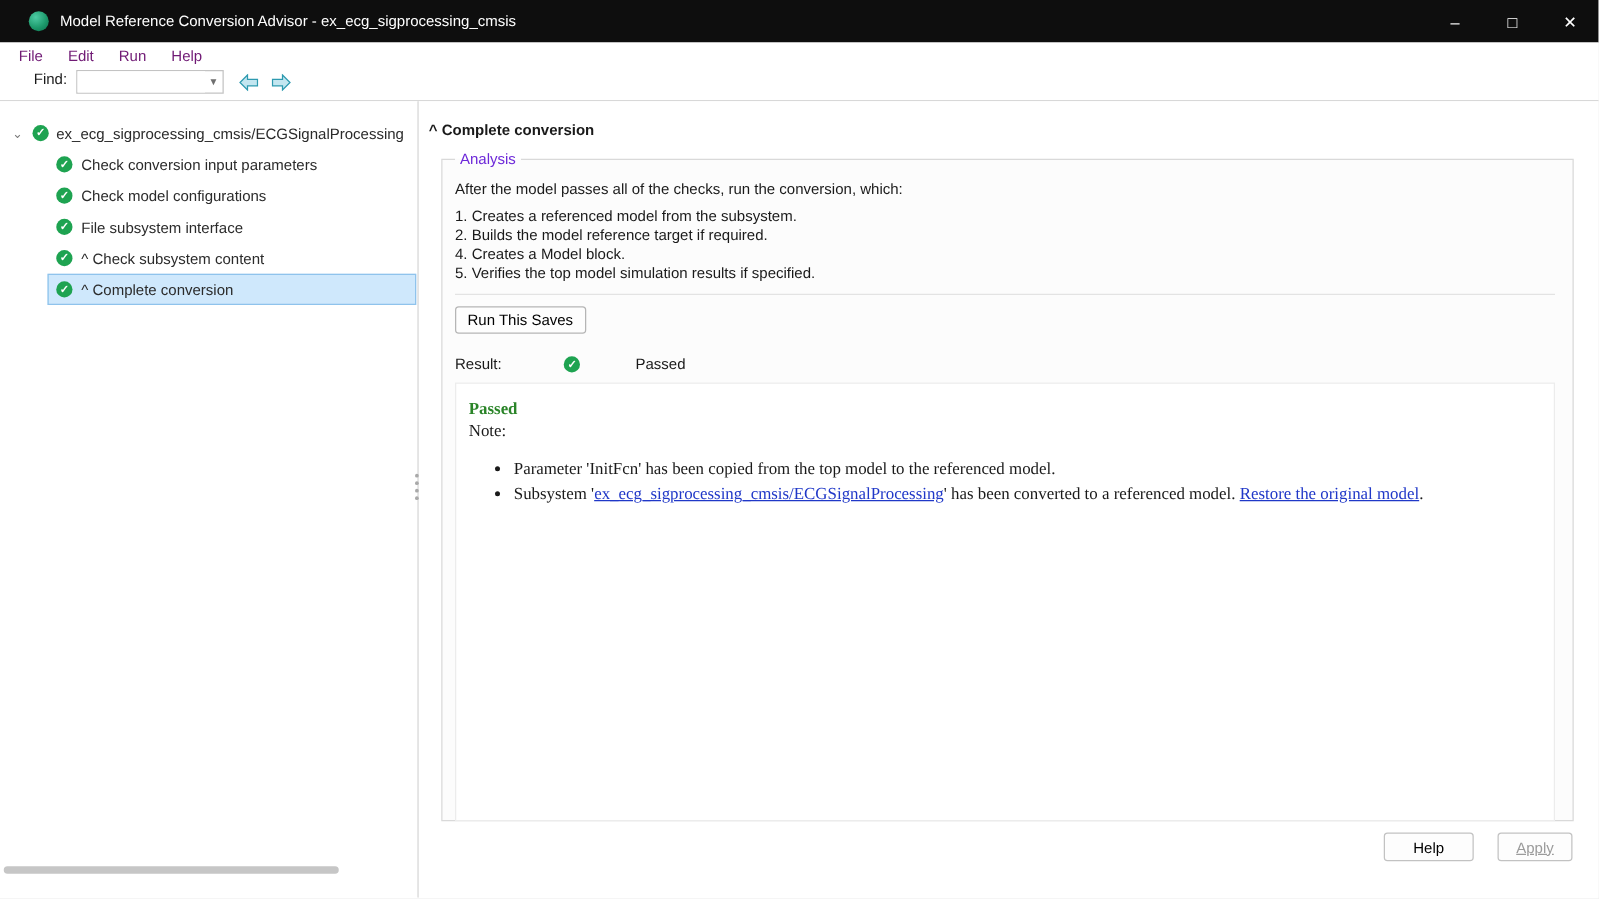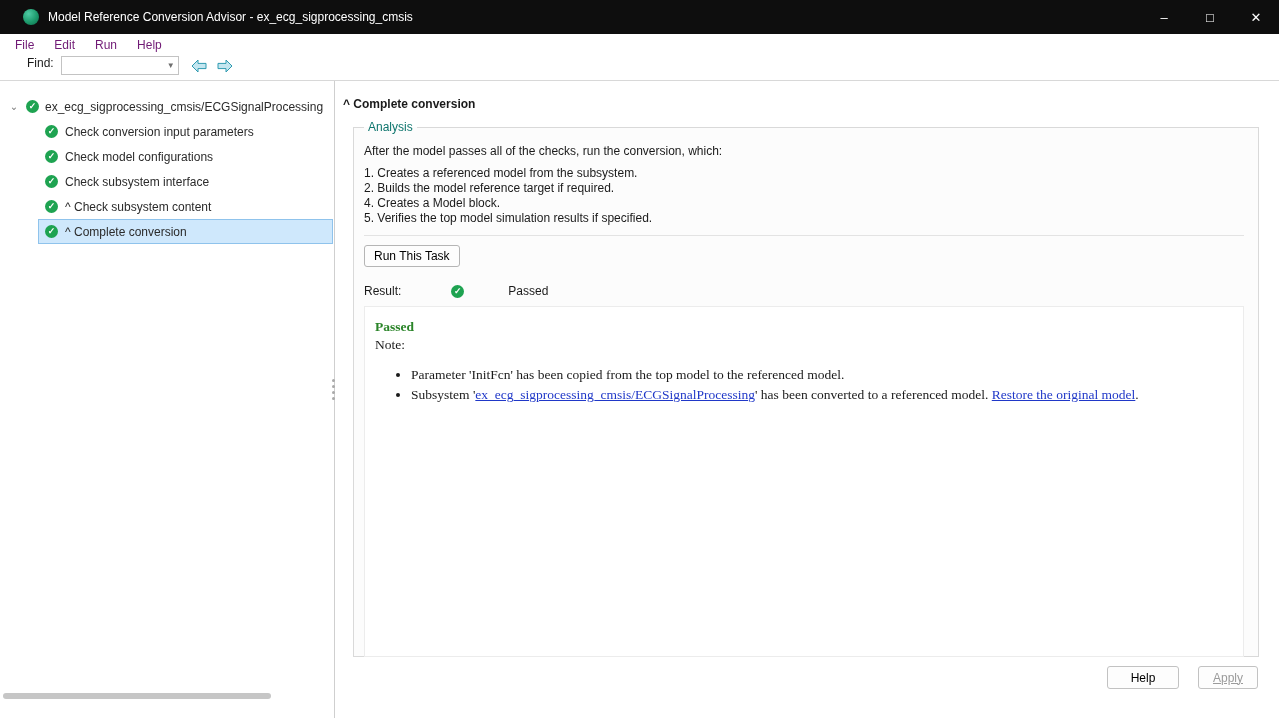--- a/index.html
+++ b/index.html
@@ -52,21 +52,21 @@
     background:#c6c6c6; border-radius:3px; }
   .splitter-dots { position:absolute; left:332px; top:298px; display:flex; flex-direction:column;
     gap:3px; z-index:3; }
   .splitter-dots i { width:3px; height:3px; border-radius:50%; background:#a9a9a9; display:block; }
 
   
   .main { flex:1; position:relative; background:#ffffff; padding:9px 20px 0 8px; }
   .main-title { font-weight:bold; margin:7px 0 9px 0; }
   .analysis { border:1px solid #d9d9d9; margin:0 0 0 10px; padding:8px 14px 0 10px;
     height:537px; background:#fcfcfc; }
-  .analysis legend { padding:0 4px; color:#0f766e; font-size:12px; }
+  .analysis legend { padding:0 4px; color:#6d28d9; font-size:12px; }
   .intro { margin:2px 0 7px 0; line-height:15px; }
   .step { line-height:15px; }
   .divider { border-top:1px solid #e3e3e3; margin-top:9px; }
   .run-btn { margin-top:9px; padding:3px 9px; font:inherit; background:#fdfdfd;
     border:1px solid #b5b5b5; border-radius:3px; }
   .result-row { display:flex; align-items:flex-end; margin-top:17px;gap:36px; }
   .result-label { margin-right:14px; }
   .result-value { margin-left:8px; }
   .report { margin-top:8px; height:351px; background:#ffffff; border:1px solid #ececec;
     font-family:"Liberation Serif", serif; font-size:13.5px; padding:12px 10px; overflow:hidden; }
@@ -135,21 +135,21 @@
         <div class="tree-row tree-child">
           <span class="check"></span>
           <span class="tree-label">Check conversion input parameters</span>
         </div>
         <div class="tree-row tree-child">
           <span class="check"></span>
           <span class="tree-label">Check model configurations</span>
         </div>
         <div class="tree-row tree-child">
           <span class="check"></span>
-          <span class="tree-label">Check subsystem interface</span>
+          <span class="tree-label">File subsystem interface</span>
         </div>
         <div class="tree-row tree-child">
           <span class="check"></span>
           <span class="tree-label">^ Check subsystem content</span>
         </div>
         <div class="tree-row tree-child selected">
           <span class="check"></span>
           <span class="tree-label">^ Complete conversion</span>
         </div>
       </div>
@@ -172,21 +172,21 @@
         <div class="intro">After the model passes all of the checks, run the conversion, which:</div>
         <div class="steps">
           <div class="step">1. Creates a referenced model from the subsystem.</div>
           <div class="step">2. Builds the model reference target if required.</div>
           <div class="step">4. Creates a Model block.</div>
           <div class="step">5. Verifies the top model simulation results if specified.</div>
         </div>
 
         <div class="divider"></div>
 
-        <button class="run-btn">Run This Task</button>
+        <button class="run-btn">Run This Saves</button>
 
         <div class="result-row">
           <span class="result-label">Result:</span>
           <span class="check"></span>
           <span class="result-value">Passed</span>
         </div>
 
         <div class="report">
           <div class="report-status">Passed</div>
           <div class="report-note">Note:</div>

